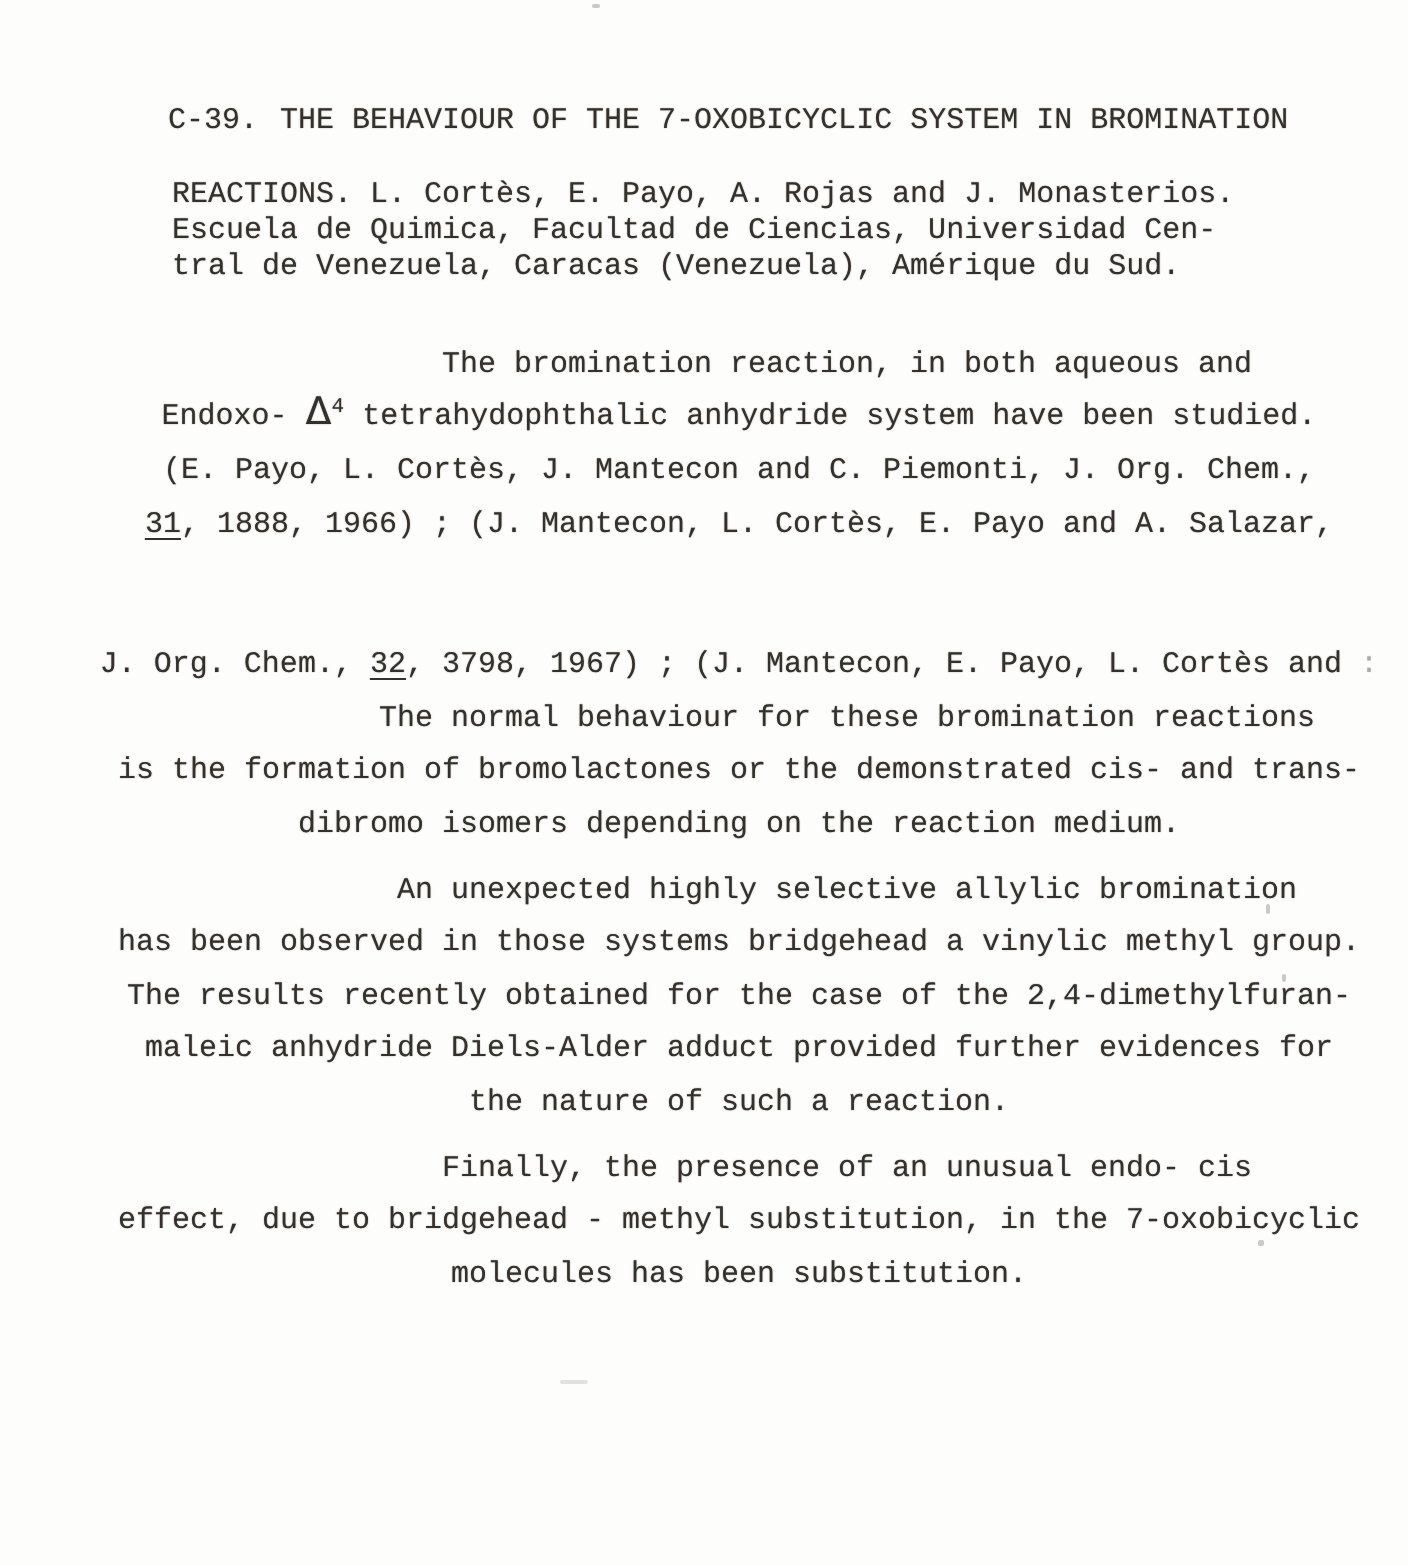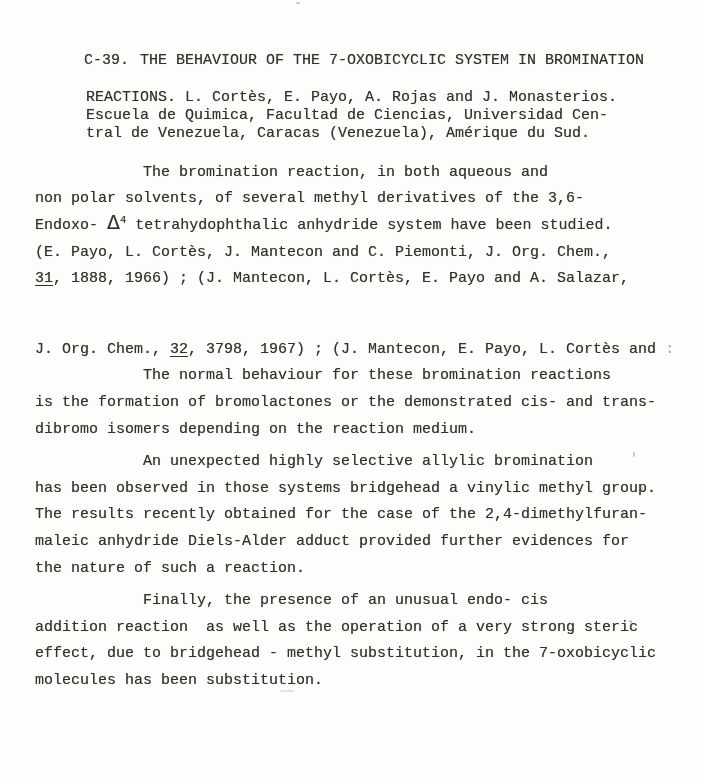--- a/index.html
+++ b/index.html
@@ -28,21 +28,22 @@
     white-space: pre;
   }
   .hdr-line.first {
     margin-left: -56px;
   }
   .hdr-label {
     display: inline-block;
     width: 56px;
   }
   .bodytext {
-    margin-top: 16px;
+    margin-top: 26px;
+    text-align: center;
   }
   .line {
     font-size: 15px;
     line-height: 26.6px;
     height: 26.6px;
     white-space: pre;
   }
   .line.indent {
     padding-left: 108px;
   }
@@ -81,35 +82,33 @@
     <div class="hdr-line first">
       <span class="hdr-label">C-39.</span><span>THE BEHAVIOUR OF THE 7-OXOBICYCLIC SYSTEM IN BROMINATION</span>
     </div>
     <div class="hdr-line">REACTIONS. L. Cortès, E. Payo, A. Rojas and J. Monasterios.</div>
     <div class="hdr-line">Escuela de Quimica, Facultad de Ciencias, Universidad Cen-</div>
     <div class="hdr-line">tral de Venezuela, Caracas (Venezuela), Amérique du Sud.</div>
   </div>
 
   <div class="bodytext" id="body-text">
       <div class="line indent"><span>The bromination reaction, in both aqueous and</span></div>
-      <div class="line"><span>non polar solvents, of several methyl derivatives of the 3,6-</span></div>
       <div class="line"><span>Endoxo- </span><span class="delta">Δ</span><span class="sup">4</span><span> tetrahydophthalic anhydride system have been studied.</span></div>
       <div class="line"><span>(E. Payo, L. Cortès, J. Mantecon and C. Piemonti, J. Org. Chem.,</span></div>
       <div class="line"><span class="u">31</span><span>, 1888, 1966) ; (J. Mantecon, L. Cortès, E. Payo and A. Salazar,</span></div>
       <div class="line gap-large"><span>J. Org. Chem., </span><span class="u">32</span><span>, 3798, 1967) ; (J. Mantecon, E. Payo, L. Cortès and</span><span class="faint"> :</span></div>
       <div class="line indent"><span>The normal behaviour for these bromination reactions</span></div>
       <div class="line"><span>is the formation of bromolactones or the demonstrated cis- and trans-</span></div>
       <div class="line"><span>dibromo isomers depending on the reaction medium.</span></div>
       <div class="line indent gap-small"><span>An unexpected highly selective allylic bromination</span></div>
       <div class="line"><span>has been observed in those systems bridgehead a vinylic methyl group.</span></div>
       <div class="line"><span>The results recently obtained for the case of the 2,4-dimethylfuran-</span></div>
       <div class="line"><span>maleic anhydride Diels-Alder adduct provided further evidences for</span></div>
       <div class="line"><span>the nature of such a reaction.</span></div>
       <div class="line indent gap-small"><span>Finally, the presence of an unusual endo- cis</span></div>
-      <div class="line"><span>addition reaction  as well as the operation of a very strong steric</span></div>
       <div class="line"><span>effect, due to bridgehead - methyl substitution, in the 7-oxobicyclic</span></div>
       <div class="line"><span>molecules has been substitution.</span></div>
     </div>
 
   <div class="speck" style="left:296px; top:2px; width:4px; height:2px;"></div>
   <div class="speck" style="left:633px; top:452px; width:2px; height:5px;"></div>
   <div class="speck" style="left:641px; top:487px; width:2px; height:4px;"></div>
   <div class="speck" style="left:629px; top:620px; width:3px; height:3px;"></div>
   <div class="speck" style="left:280px; top:690px; width:14px; height:2px; opacity:0.18;"></div>
 

